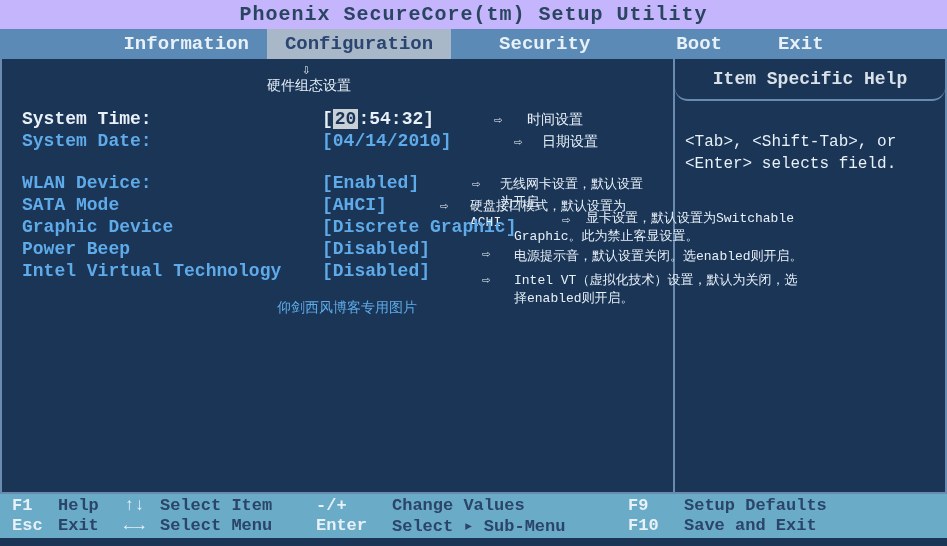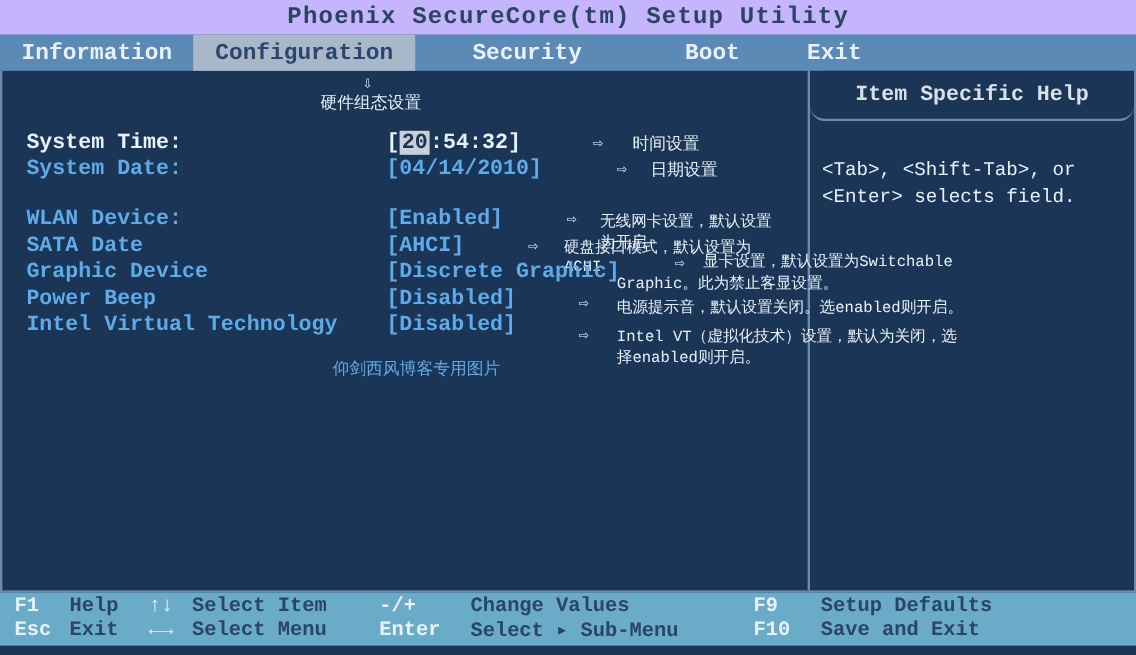--- a/index.html
+++ b/index.html
@@ -27,20 +27,21 @@
       text-align: center;
       padding: 3px 0;
       font-size: 20px;
       font-weight: bold;
       letter-spacing: 1px;
     }
     .menu-bar {
       display: flex;
       background: #5a8ab5;
       height: 30px;
+      justify-content: center;
     }
     .menu-item {
       color: #e8f0f8;
       padding: 4px 18px;
       font-size: 19px;
       font-weight: bold;
     }
     .menu-item.active {
       background: #a8b8c8;
       color: #2a4570;
@@ -202,21 +203,21 @@
       <div class="spacer-v"></div>
 
       <div class="config-row">
         <span class="config-label">WLAN Device:</span>
         <span class="config-value blue">[Enabled]</span>
         <span class="annotation" style="left:450px;top:2px">⇨</span>
         <span class="annotation" style="left:478px;top:2px;font-size:13px">无线网卡设置，默认设置为开启</span>
       </div>
 
       <div class="config-row">
-        <span class="config-label">SATA Date</span>
+        <span class="config-label">SATA Mode</span>
         <span class="config-value blue">[AHCI]</span>
         <span class="annotation" style="left:418px;top:2px">⇨</span>
         <span class="annotation" style="left:448px;top:2px;font-size:13px">硬盘接口模式，默认设置为ACHI</span>
       </div>
 
       <div class="config-row">
         <span class="config-label">Graphic Device</span>
         <span class="config-value blue">[Discrete Graphic]</span>
         <span class="annotation" style="left:540px;top:-6px">⇨</span>
         <span class="annotation" style="left:492px;top:10px;font-size:13px;width:280px">Graphic。此为禁止客显设置。</span>

